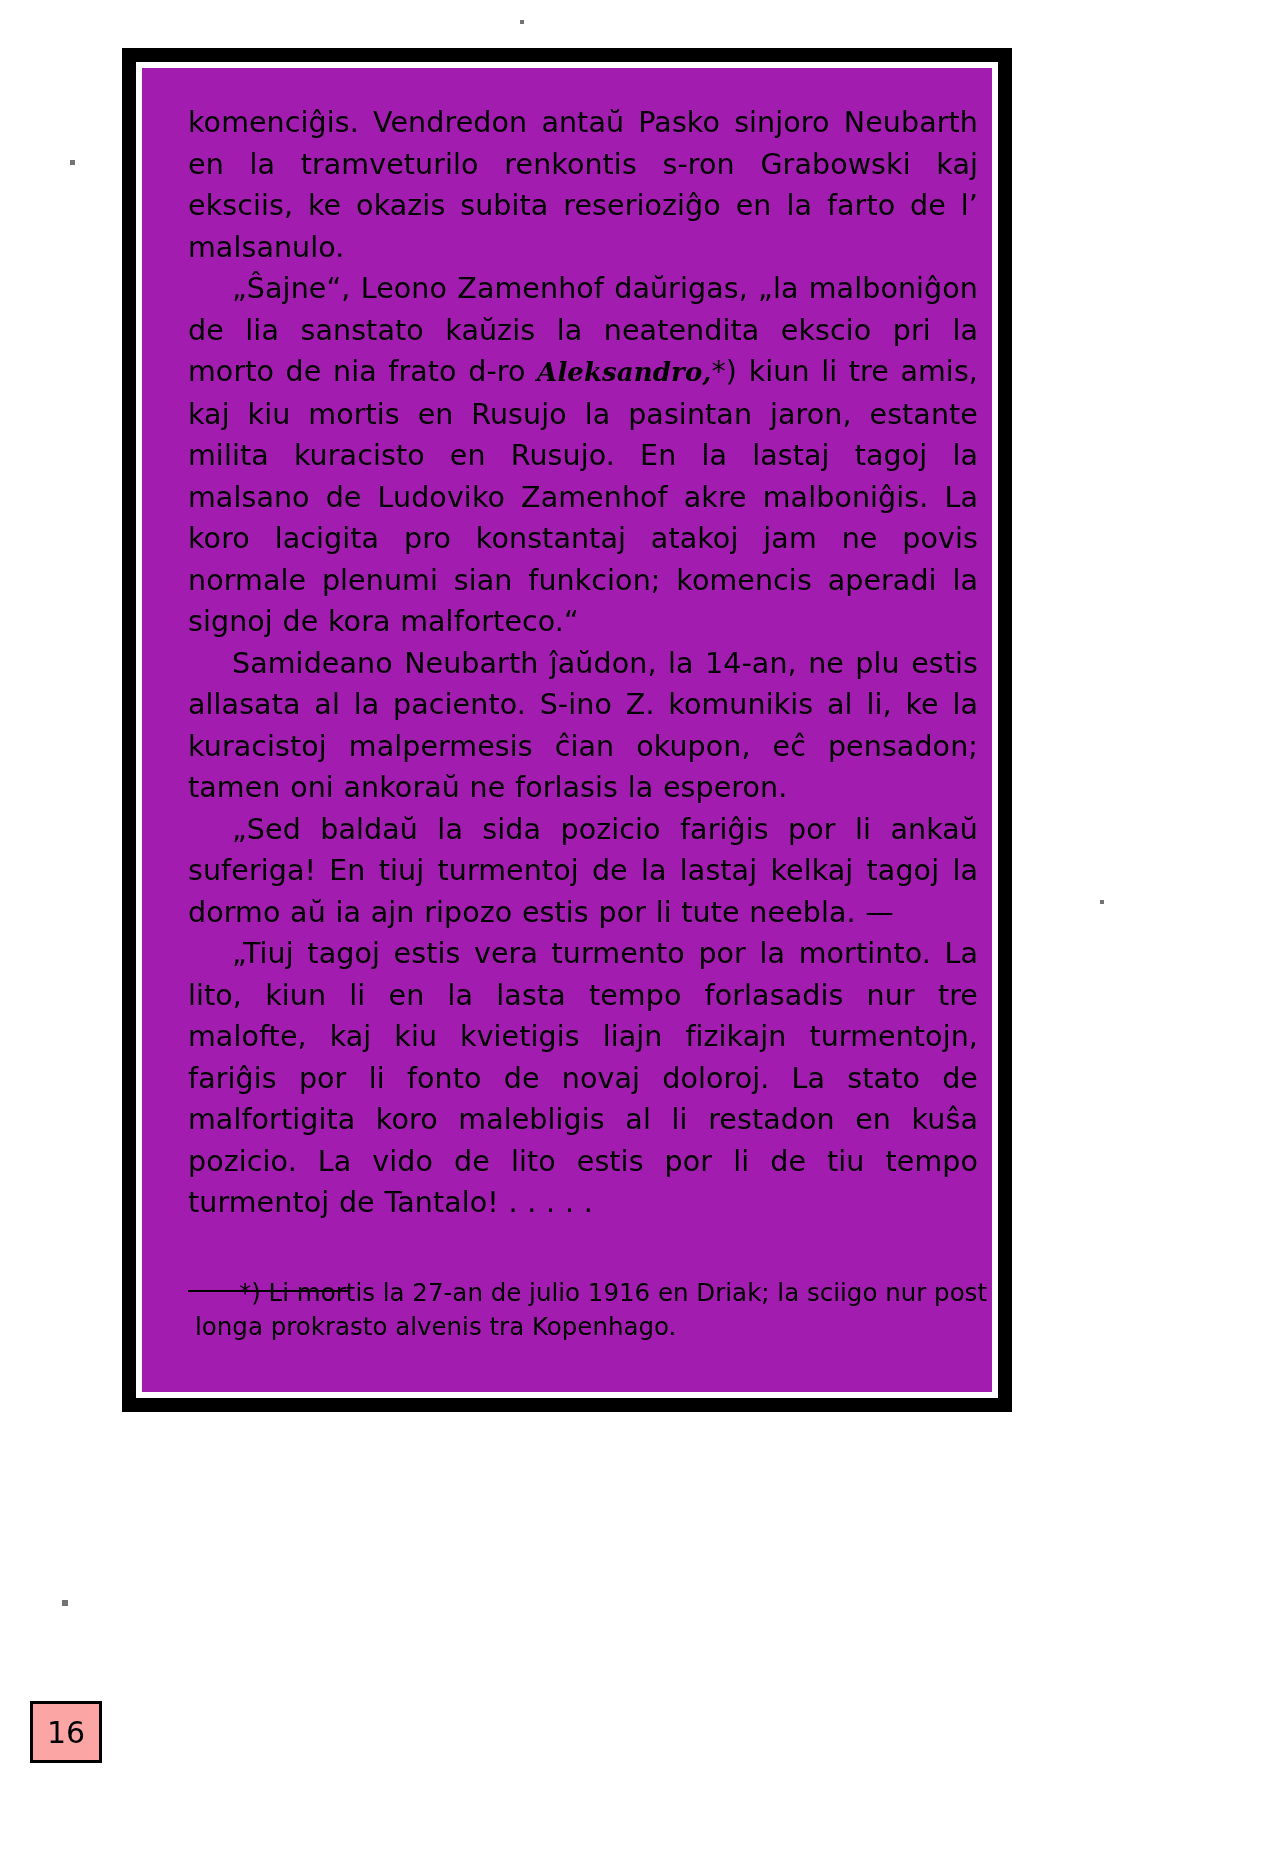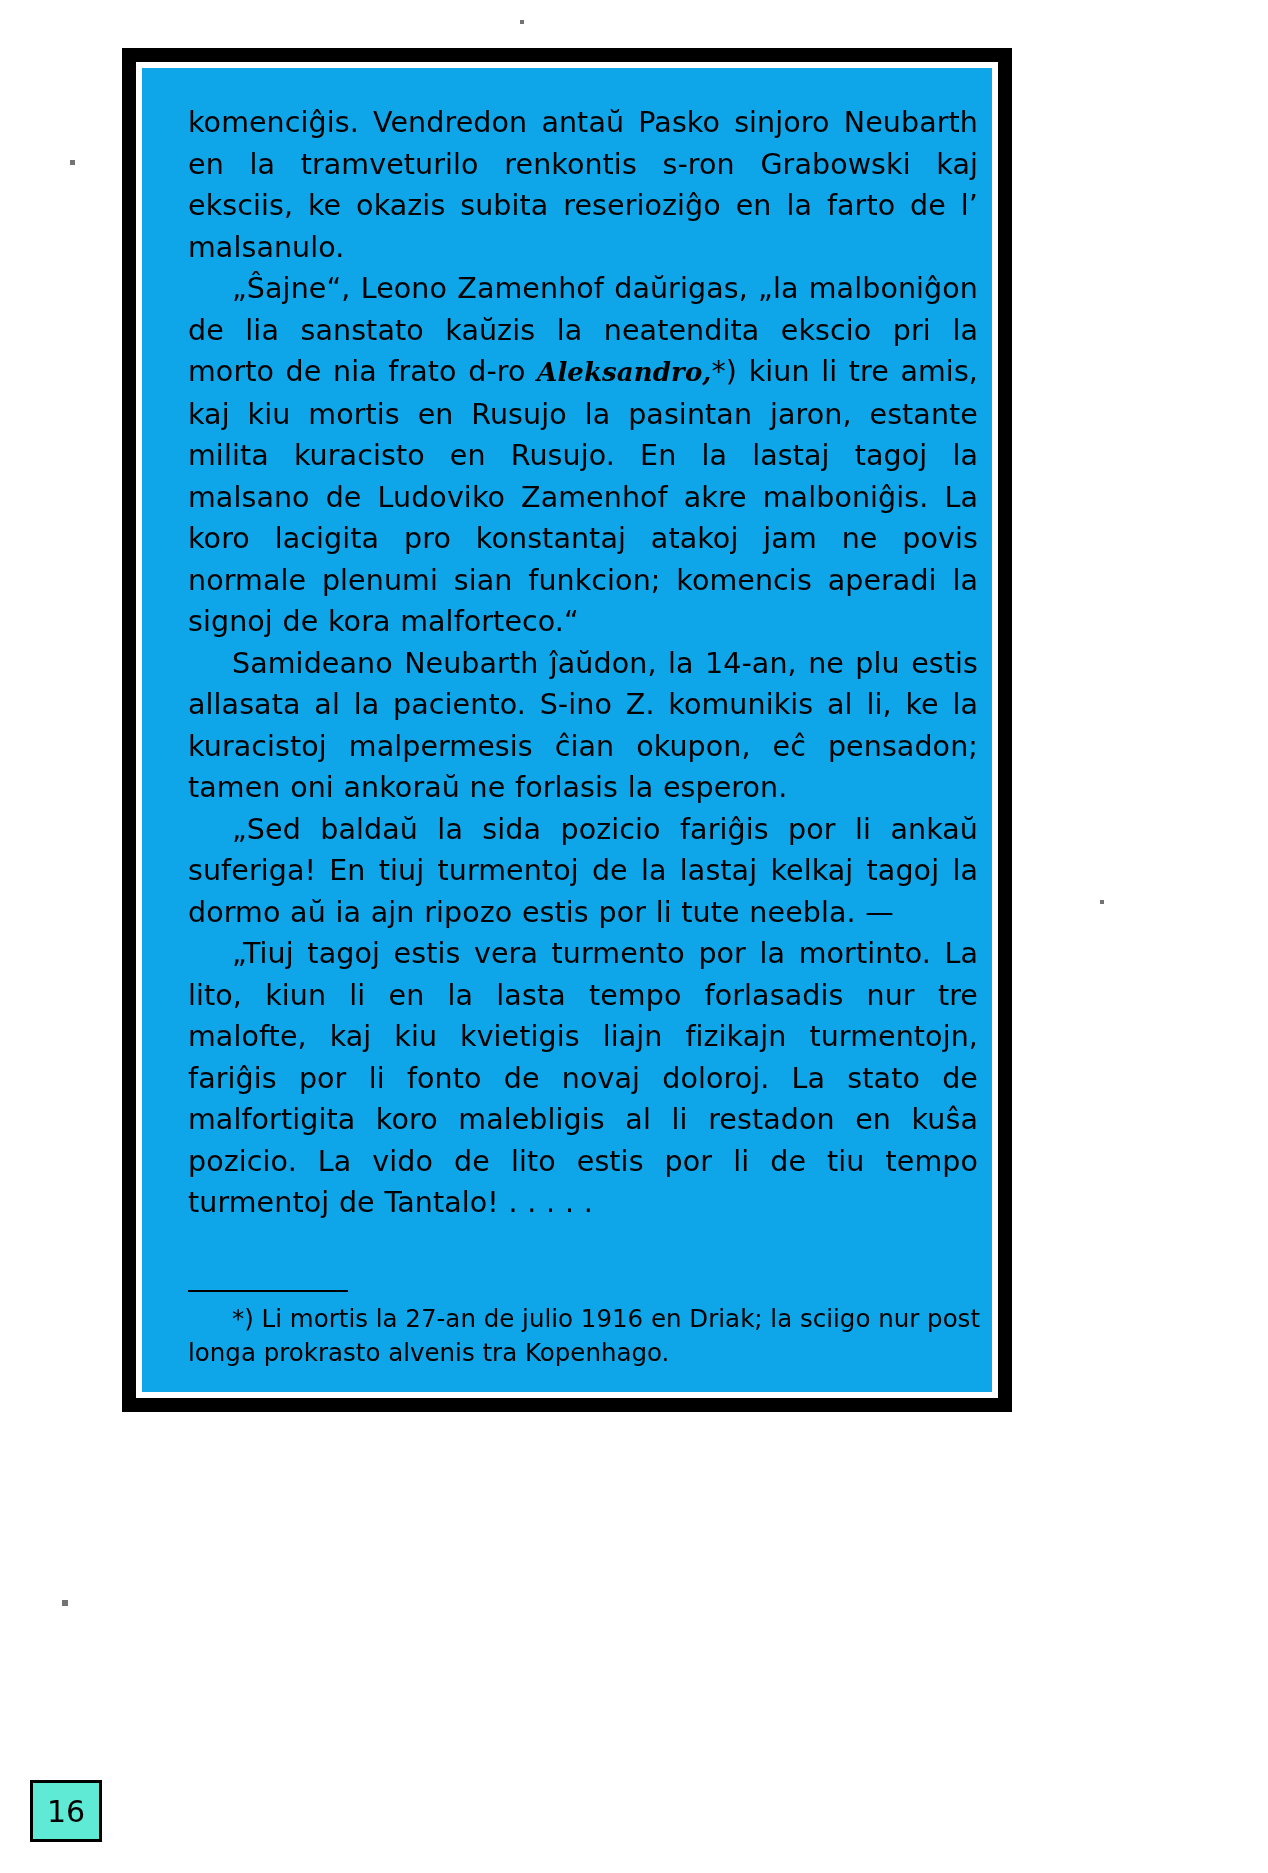--- a/index.html
+++ b/index.html
@@ -24,21 +24,21 @@
     height: 1364px;
     border: 14px solid #000000;
     background: #ffffff;
     box-sizing: border-box;
   }
   .page-frame-inner {
     position: absolute;
     inset: 0;
     border: 6px solid #ffffff;
     box-sizing: border-box;
-    background: #0ea5e9;
+    background: #a21caf;
   }
 
   .text-column {
     position: absolute;
     left: 46px;
     top: 34px;
     width: 790px;
     box-sizing: border-box;
   }
 
@@ -80,25 +80,25 @@
     text-align: justify;
     text-indent: 44px;
     color: #000000;
     font-family: "DejaVu Sans", sans-serif;
   }
 
   
   .page-number-box {
     position: absolute;
     left: 30px;
-    top: 1780px;
+    top: 1701px;
     width: 66px;
     height: 56px;
     border: 3px solid #000000;
-    background: #5eead4;
+    background: #fca5a5;
     display: flex;
     align-items: center;
     justify-content: center;
   }
   .page-number-box span {
     font-size: 30px;
     color: #000000;
     font-family: "DejaVu Sans", sans-serif;
   }
 
@@ -124,21 +124,21 @@
       <p class="para">Samideano Neubarth ĵaŭdon, la 14-an, ne plu estis allasata al la paciento. S-ino Z. komunikis al li, ke la kuracistoj malpermesis ĉian okupon, eĉ pensadon; tamen oni ankoraŭ ne forlasis la esperon.</p>
 
       <p class="para">„Sed baldaŭ la sida pozicio fariĝis por li ankaŭ suferiga! En tiuj turmentoj de la lastaj kelkaj tagoj la dormo aŭ ia ajn ripozo estis por li tute neebla. —</p>
 
       <p class="para">„Tiuj tagoj estis vera turmento por la mortinto. La lito, kiun li en la lasta tempo forlasadis nur tre malofte, kaj kiu kvietigis liajn fizikajn turmentojn, fariĝis por li fonto de novaj doloroj. La stato de malfortigita koro malebligis al li restadon en kuŝa pozicio. La vido de lito estis por li de tiu tempo turmentoj de Tantalo! . . . . .</p>
 
     </div>
 
     <div class="footnote-rule" style="top: 1222px;"></div>
 
-    <div class="footnote" style="top: 1234px;">*) Li mortis la 27-an de julio 1916 en Driak; la sciigo nur post longa prokrasto alvenis tra Kopenhago.</div>
+    <div class="footnote" style="top: 1208px; margin-left: 7px;">*) Li mortis la 27-an de julio 1916 en Driak; la sciigo nur post longa prokrasto alvenis tra Kopenhago.</div>
 
   </div>
 </div>
 
 <div class="page-number-box">
   <span>16</span>
 </div>
 
 <div class="speck" style="left:70px; top:160px; width:5px; height:5px;"></div>
 <div class="speck" style="left:62px; top:1600px; width:6px; height:6px;"></div>

